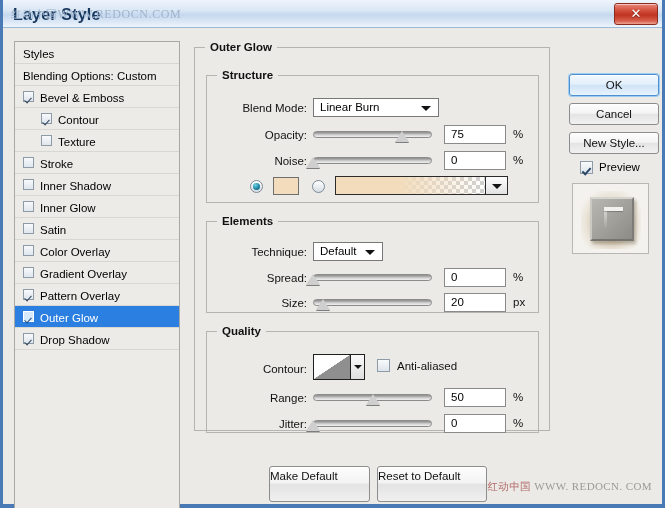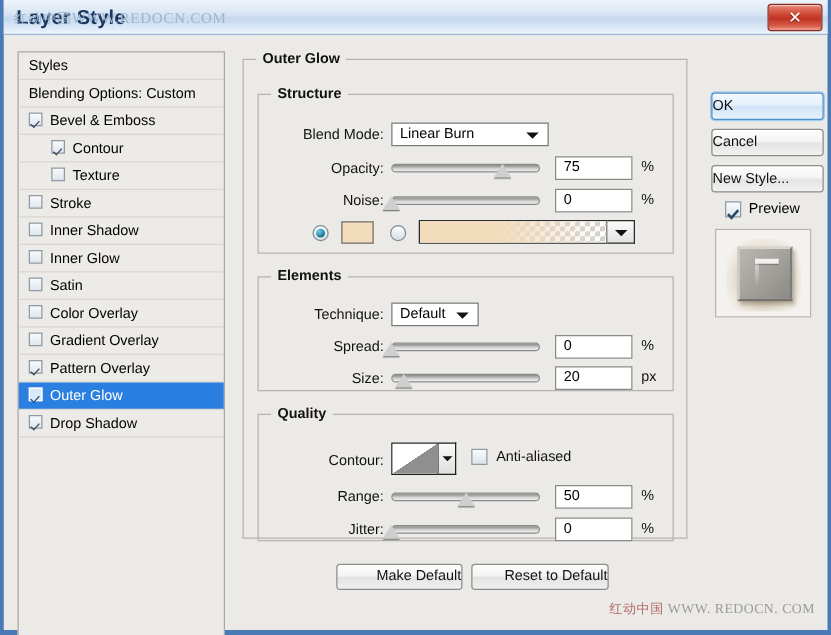--- a/index.html
+++ b/index.html
@@ -197,33 +197,34 @@
     position:absolute;width:14px;height:26px;border:1px solid #1f1f1f;border-left:none;
     background:linear-gradient(to bottom,#fafafa,#dedede);box-sizing:border-box;cursor:pointer;
   }
   .contour-arrow-btn .arrow{
     position:absolute;left:3px;top:10px;width:0;height:0;
     border-left:4px solid transparent;border-right:4px solid transparent;
     border-top:4px solid #121212;
   }
   
   .pbtn{
-    position:absolute;height:21px;line-height:19px;text-align:right;
+    position:absolute;height:36px;line-height:19px;text-align:left;
     border:1px solid #8d8d8d;border-radius:3px;box-sizing:border-box;
     background:linear-gradient(to bottom,#fdfdfd 0%,#f3f3f3 46%,#e3e3e3 52%,#f0f0f0 100%);
     font-size:11.5px;color:#111;cursor:pointer;
     box-shadow:inset 0 1px 0 #fff;
+    margin-top:15px;
   }
   .btn-makedefault{left:74px;top:398px;width:101px;}
   .btn-resetdefault{left:182px;top:398px;width:110px;}
 
   
   .right{position:absolute;left:560px;top:13px;width:95px;height:479px;}
   .rbtn{
-    position:absolute;left:6px;width:90px;height:22px;line-height:20px;text-align:left;
+    position:absolute;left:6px;width:90px;height:22px;line-height:20px;text-align:center;
     border:1px solid #8d8d8d;border-radius:3px;box-sizing:border-box;
     background:linear-gradient(to bottom,#fdfdfd 0%,#f4f4f4 46%,#e4e4e4 52%,#f1f1f1 100%);
     font-size:11.5px;color:#111;cursor:pointer;box-shadow:inset 0 1px 0 #fff;
   }
   .rbtn.primary{
     border:1px solid #4e8fd0;
     background:linear-gradient(to bottom,#f2f8fe 0%,#e3f0fb 46%,#cfe4f7 52%,#e8f3fd 100%);
     box-shadow:0 0 0 1px #9fcdf2, inset 0 1px 0 #fff;
   }
   .ok{top:33px;} .cancel{top:62px;} .newstyle{top:91px;}

